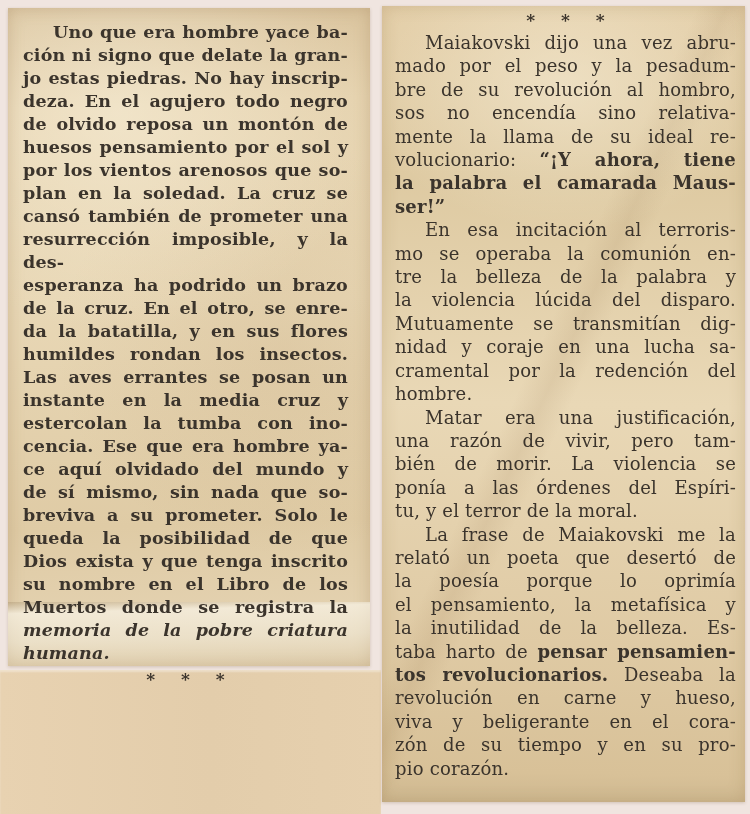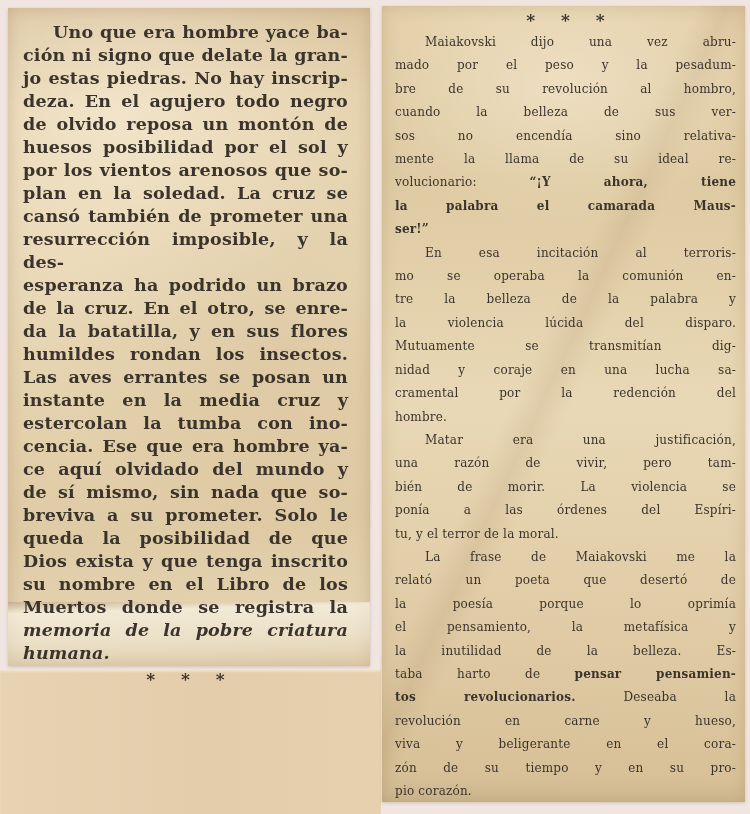--- a/index.html
+++ b/index.html
@@ -46,21 +46,21 @@
       linear-gradient(181deg,#e4cfa9 0%, #decaa2 22%, #e9d8b6 50%, #dfcaa4 80%, #d8c198 96%, #cdb78f 100%);
     box-shadow: inset 0 0 16px rgba(140,105,60,.24), 0 1px 3px rgba(120,90,60,.25);
   }
   .backing{
     position:absolute;left:0;top:670px;width:381px;height:144px;
     background:linear-gradient(90deg,#e8d2b1 0%,#e3cdab 55%,#e6d0ae 100%);
     box-shadow: inset 0 2px 2px rgba(255,255,255,.35);
   }
   .textcol{position:relative;z-index:2;}
   .leftcol{font-weight:700;font-size:17.5px;line-height:23px;}
-  .rightcol{font-size:12px;line-height:23.4px;}
+  .rightcol{font-size:18px;line-height:23.4px;}
   .ln{
     text-align:justify;
     text-align-last:justify;
     letter-spacing:.2px;
   }
   .ln.indent{text-indent:30px;}
   .ln.last{text-align-last:left;}
   .seg-b{font-weight:700;}
   .seg-i{font-style:italic;}
   .stars{
@@ -83,21 +83,21 @@
   <div class="backing"></div>
 
   <section class="clip clip-left">
     <div class="crease"></div>
     <div class="textcol leftcol">
         <div class="ln indent"><span>Uno que era hombre yace ba-</span></div>
         <div class="ln"><span>ción ni signo que delate la gran-</span></div>
         <div class="ln"><span>jo estas piedras. No hay inscrip-</span></div>
         <div class="ln"><span>deza. En el agujero todo negro</span></div>
         <div class="ln"><span>de olvido reposa un montón de</span></div>
-        <div class="ln"><span>huesos posibilidad por el sol y</span></div>
+        <div class="ln"><span>huesos pensamiento por el sol y</span></div>
         <div class="ln"><span>por los vientos arenosos que so-</span></div>
         <div class="ln"><span>plan en la soledad. La cruz se</span></div>
         <div class="ln"><span>cansó también de prometer una</span></div>
         <div class="ln"><span>resurrección imposible, y la des-</span></div>
         <div class="ln"><span>esperanza ha podrido un brazo</span></div>
         <div class="ln"><span>de la cruz. En el otro, se enre-</span></div>
         <div class="ln"><span>da la batatilla, y en sus flores</span></div>
         <div class="ln"><span>humildes rondan los insectos.</span></div>
         <div class="ln"><span>Las aves errantes se posan un</span></div>
         <div class="ln"><span>instante en la media cruz y</span></div>
@@ -115,21 +115,20 @@
       </div>
     <div class="stars stars-bottom">* * *</div>
   </section>
 
   <section class="clip clip-right">
     <div class="stars stars-top">* * *</div>
     <div class="textcol rightcol">
         <div class="ln indent"><span>Maiakovski dijo una vez abru-</span></div>
         <div class="ln"><span>mado por el peso y la pesadum-</span></div>
         <div class="ln"><span>bre de su revolución al hombro,</span></div>
-        <div class="ln"><span>cuando la belleza de sus ver-</span></div>
         <div class="ln"><span>sos no encendía sino relativa-</span></div>
         <div class="ln"><span>mente la llama de su ideal re-</span></div>
         <div class="ln"><span>volucionario: </span><span class="seg-b">“¡Y ahora, tiene</span></div>
         <div class="ln"><span class="seg-b">la palabra el camarada Maus-</span></div>
         <div class="ln last"><span class="seg-b">ser!”</span></div>
         <div class="ln indent"><span>En esa incitación al terroris-</span></div>
         <div class="ln"><span>mo se operaba la comunión en-</span></div>
         <div class="ln"><span>tre la belleza de la palabra y</span></div>
         <div class="ln"><span>la violencia lúcida del disparo.</span></div>
         <div class="ln"><span>Mutuamente se transmitían dig-</span></div>

